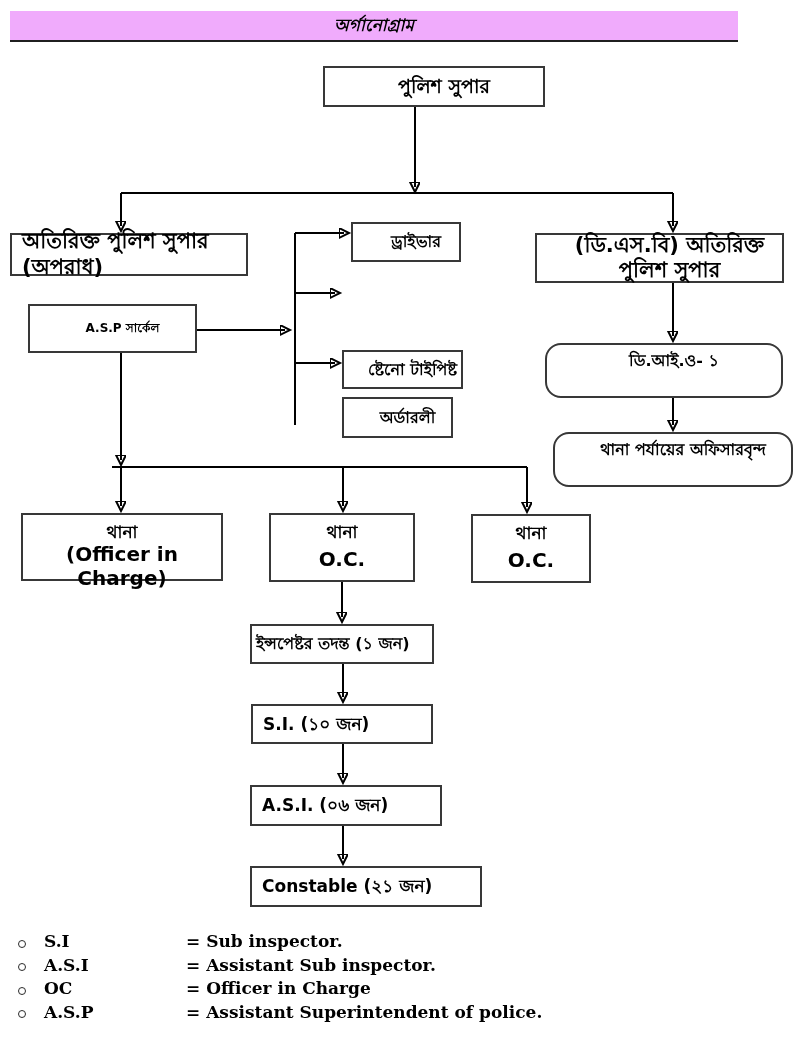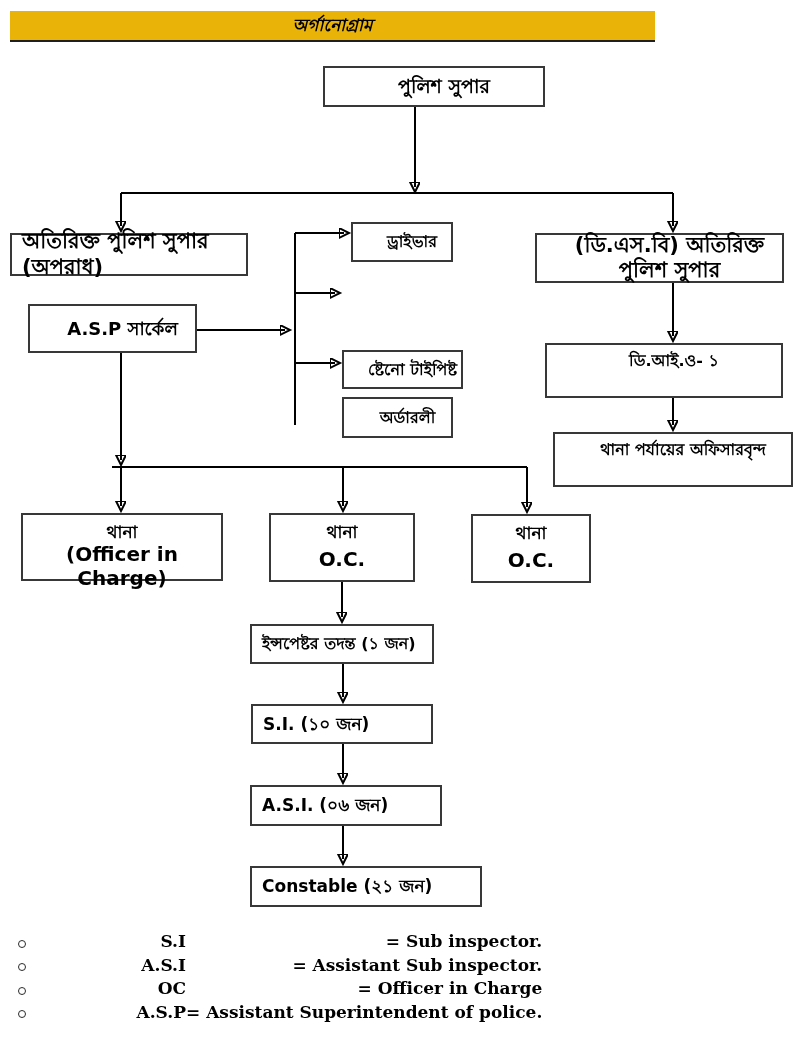--- a/index.html
+++ b/index.html
@@ -4,46 +4,46 @@
 <style>
   * { margin:0; padding:0; box-sizing:border-box; }
   html,body { background:#ffffff; }
   body {
     width:800px; height:1043px; position:relative; overflow:hidden;
     font-family:"DejaVu Sans","Liberation Sans",sans-serif; color:#000;
   }
   .page { position:absolute; left:0; top:0; width:800px; height:1043px; }
 
   .header-bar {
-    position:absolute; left:10px; top:11px; width:645px; height:31px;
-    background:#eab308; border-bottom:2.5px solid #1f1f1f;
+    position:absolute; left:10px; top:11px; width:728px; height:31px;
+    background:#f0abfc; border-bottom:2.5px solid #1f1f1f;
     display:flex; align-items:center; justify-content:center;
     font-size:17px; font-weight:bold; font-style:italic;
   }
 
   svg.wires { position:absolute; left:0; top:0; z-index:1; pointer-events:none; }
   svg.wires path { stroke:#000; stroke-width:2; fill:none; }
 
   .node {
     position:absolute; z-index:2; background:#fff;
     border:2px solid #383838;
     display:flex; align-items:center; justify-content:center;
     font-weight:bold; text-align:center; line-height:1.2;padding-left:20px;
   }
   .node.left   { justify-content:flex-start; text-align:left; padding-left:10px; }
-  .node.toppad { align-items:flex-start; padding-top:6px; }
+  .node.toppad { align-items:flex-start; padding-top:6px;border-radius:16px; }
   .node.twoline{ flex-direction:column; justify-content:space-between; padding:7px 4px 9px 4px; }
   .fs15 { font-size:21px; } .fs16 { font-size:16px; }
-  .fs17 { font-size:17px;text-align:center; } .fs18 { font-size:18px; } .fs19 { font-size:19px; }
+  .fs17 { font-size:17px;text-align:center; } .fs18 { font-size:12px; } .fs19 { font-size:19px; }
   .sub  { font-size:20px; }
 
   .legend {
     position:absolute; left:18px; top:931px; z-index:2;
     font-family:"DejaVu Serif","Liberation Serif",serif;
-    font-weight:bold; font-size:17px;text-align:right;
+    font-weight:bold; font-size:17px;
   }
   .legend-row { display:grid; grid-template-columns:26px 142px auto; align-items:baseline; height:23.5px; }
   .bullet {
     width:8px; height:8px; border:1.6px solid #2b2b2b; border-radius:50%;
     display:inline-block; align-self:center; margin-top:2px;
   }
 </style>
 </head>
 <body>
 
@@ -85,21 +85,21 @@
     <path d="M673,283 V336" marker-end="url(#arr)"></path>
     <path d="M673,398 V425" marker-end="url(#arr)"></path>
   </svg>
 
   <div class="node fs19" style="left:323px;top:66px;width:222px;height:41px">পুলিশ সুপার</div>
 
   <div class="node left fs15" style="left:10px;top:233px;width:238px;height:43px">অতিরিক্ত পুলিশ সুপার (অপরাধ)</div>
 
   <div class="node fs18" style="left:28px;top:304px;width:169px;height:49px">A.S.P সার্কেল</div>
 
-  <div class="node fs16" style="left:351px;top:222px;width:102px;height:40px">ড্রাইভার</div>
+  <div class="node fs16" style="left:351px;top:222px;width:110px;height:40px">ড্রাইভার</div>
 
 
   <div class="node fs16" style="left:342px;top:350px;width:121px;height:39px">ষ্টেনো টাইপিষ্ট</div>
 
   <div class="node fs16" style="left:342px;top:397px;width:111px;height:41px">অর্ডারলী</div>
 
   <div class="node fs15" style="left:535px;top:233px;width:249px;height:50px">(ডি.এস.বি) অতিরিক্ত পুলিশ সুপার</div>
 
   <div class="node toppad fs16" style="left:545px;top:343px;width:238px;height:55px">ডি.আই.ও- ১</div>
 
@@ -113,21 +113,21 @@
   <div class="node twoline" style="left:269px;top:513px;width:146px;height:69px">
     <span class="fs17">থানা</span>
     <span class="sub">O.C.</span>
   </div>
 
   <div class="node twoline" style="left:471px;top:514px;width:120px;height:69px">
     <span class="fs17">থানা</span>
     <span class="sub">O.C.</span>
   </div>
 
-  <div class="node left fs16" style="left:250px;top:624px;width:184px;height:40px;padding-left:10px">ইন্সপেষ্টর তদন্ত (১ জন)</div>
+  <div class="node left fs16" style="left:250px;top:624px;width:184px;height:40px;padding-left:4px">ইন্সপেষ্টর তদন্ত (১ জন)</div>
 
   <div class="node left fs17" style="left:251px;top:704px;width:182px;height:40px">S.I. (১০ জন)</div>
 
   <div class="node left fs17" style="left:250px;top:785px;width:192px;height:41px">A.S.I. (০৬ জন)</div>
 
   <div class="node left fs17" style="left:250px;top:866px;width:232px;height:41px">Constable (২১ জন)</div>
 
   <div class="legend">
     <div class="legend-row">
       <span class="bullet"></span>

